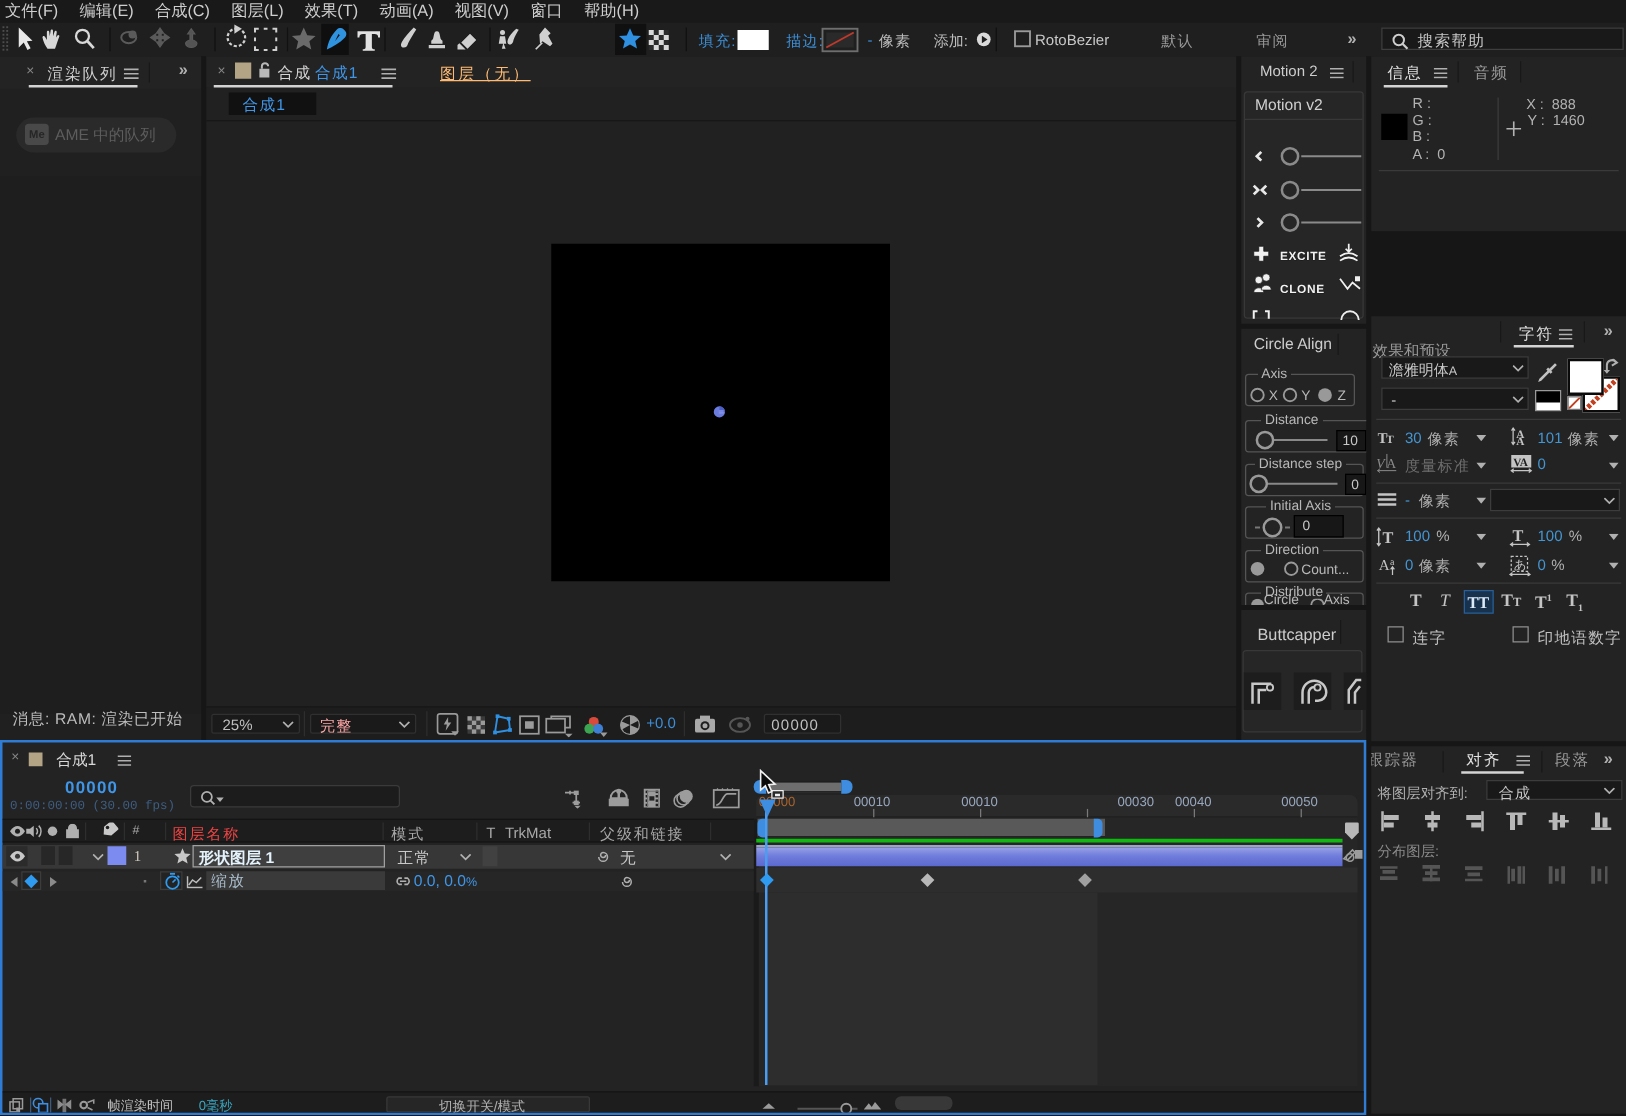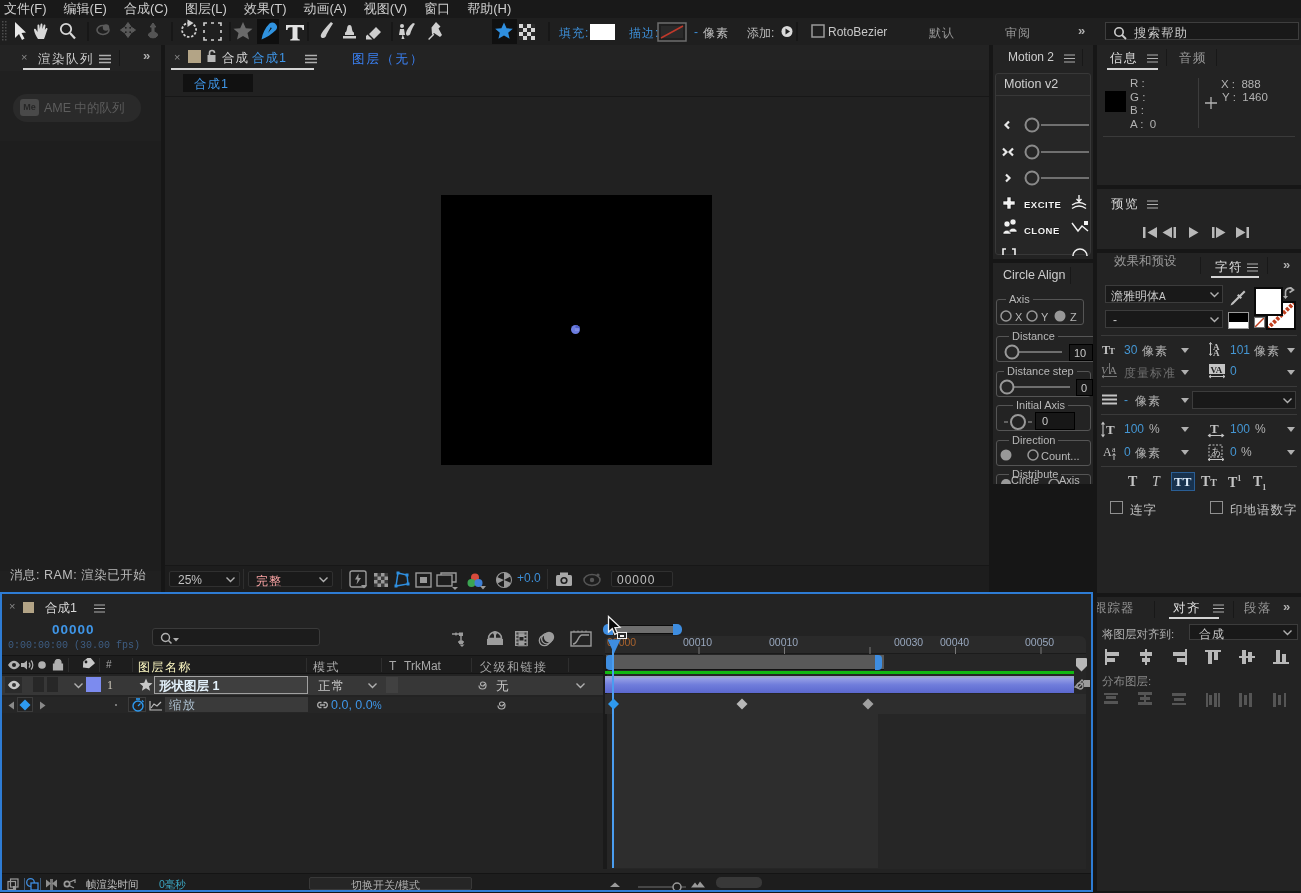--- a/index.html
+++ b/index.html
@@ -172,21 +172,21 @@
     <svg class="abs" style="left:41px;top:4px" width="12" height="15">
         <path d="M3.5 6 L3.5 4 A2.5 2.5 0 0 1 8.5 4" fill="none" stroke="#b8b8b8" stroke-width="1.6"></path>
         <rect x="1.5" y="6" width="8" height="7" fill="#b8b8b8"></rect>
       </svg>
     <span class="abs" style="left:57px;top:5px;color:#d4d4d4;font-size:12.5px;letter-spacing:1px;">合成</span>
     <span class="abs" style="left:87px;top:5px;color:#3f96e8;font-size:12.5px;letter-spacing:1px;">合成1</span>
     <svg class="abs" style="left:140px;top:9px;" width="12" height="10">
         <path d="M0 1.5 H12 M0 5 H12 M0 8.5 H12" stroke="#b0b0b0" stroke-width="1.3"></path>
       </svg>
     <div class="abs" style="left:6px;top:23px;width:143px;height:2px;background:#d4d4d4;"></div>
-    <span class="abs" style="left:187px;top:6px;color:#3b82f6;font-size:12.5px;letter-spacing:2px;">图层（无）</span>
+    <span class="abs" style="left:187px;top:6px;color:#fdba74;font-size:12.5px;letter-spacing:2px;text-decoration:underline;">图层（无）</span>
     <div class="abs" style="left:18px;top:29px;width:70px;height:18px;background:#111111;">
       <span class="abs" style="left:11px;top:2px;color:#3f96e8;font-size:12.5px;letter-spacing:1px;">合成1</span>
     </div>
     <div class="abs" style="left:0;top:51px;width:824px;height:1px;background:#171717;"></div>
 
     <div class="abs" style="left:276px;top:150px;width:271px;height:270px;background:#000;">
       <svg class="abs" style="left:129px;top:129px" width="12" height="11">
           <circle cx="5.5" cy="5.5" r="4.5" fill="#6b7cdf"></circle>
           <path d="M5.5 1 L5.5 5.5 L10 5.5 A4.5 4.5 0 0 0 5.5 1" fill="#4d5ec7"></path>
           <rect x="5" y="4" width="4" height="3" fill="#8b97e8" opacity="0.7"></rect>
@@ -365,61 +365,64 @@
     <fieldset class="abs" style="left:3px;top:205px;width:95px;height:26px;border:1px solid #555;border-radius:3px;">
       <legend style="margin-left:12px;padding:0 3px;font-size:11px;color:#b8b8b8;">Distribute</legend>
     </fieldset>
     <svg class="abs" style="left:3px;top:216px" width="97" height="5">
       <circle cx="10" cy="5" r="5" fill="#999"></circle>
       <circle cx="58" cy="5" r="5" fill="none" stroke="#999" stroke-width="1.5"></circle>
     </svg>
     <span class="abs" style="left:18px;top:211px;">Circle</span>
       <span class="abs" style="left:66px;top:211px;">Axis</span>
   </div>
+  <div class="panel" id="buttcapper" style="left:993px;top:488px;width:100px;height:105px;overflow:hidden;">
+    <span class="abs" style="left:13px;top:12px;color:#cdcdcd;font-size:13px;">Buttcapper</span>
+    <div class="abs" style="left:79px;top:8px;width:1px;height:19px;background:#181818;"></div>
+    <div class="abs" style="left:1px;top:32px;width:96px;height:66px;background:#262626;border:1px solid #383838;border-radius:3px;"></div>
+    <div class="abs" style="left:2px;top:50px;width:30px;height:30px;background:#1d1d1d;">
+      <svg width="30" height="30">
+          <path d="M7 25 L7 9 L22 9 M12 25 L12 14 L18 14" fill="none" stroke="#c8c8c8" stroke-width="2"></path>
+          <circle cx="21" cy="12" r="2.5" fill="#1d1d1d" stroke="#c8c8c8" stroke-width="1.5"></circle>
+        </svg>
+    </div>
+    <div class="abs" style="left:42px;top:50px;width:30px;height:30px;background:#1d1d1d;">
+      <svg width="30" height="30">
+          <path d="M7 25 L7 16 A9.5 9.5 0 0 1 26 16 A6.5 6.5 0 0 1 19.5 22.5 L17 22.5 M12 25 L12 16 A4.5 4.5 0 0 1 16.5 11.5" fill="none" stroke="#c8c8c8" stroke-width="2"></path>
+          <circle cx="19" cy="12" r="2.5" fill="#1d1d1d" stroke="#c8c8c8" stroke-width="1.5"></circle>
+        </svg>
+    </div>
+    <div class="abs" style="left:82px;top:50px;width:30px;height:30px;background:#1d1d1d;">
+      <svg width="30" height="30">
+          <path d="M4 25 L4 14 L10 6 L14 6 M9 25 L9 16 L13 11" fill="none" stroke="#c8c8c8" stroke-width="2"></path>
+        </svg>
+    </div>
+  </div>
 
   <div class="panel" id="infopanel" style="left:1097px;top:45px;width:204px;height:140px;overflow:hidden;">
     <span class="abs" style="left:13px;top:5px;color:#e0e0e0;font-size:12.5px;letter-spacing:1.5px;">信息</span>
     <svg class="abs" style="left:50px;top:9px;" width="11" height="9">
         <path d="M0 1 H11 M0 4.5 H11 M0 8 H11" stroke="#b0b0b0" stroke-width="1.2"></path>
       </svg>
     <div class="abs" style="left:10px;top:23px;width:51px;height:2px;background:#d4d4d4;"></div>
     <div class="abs" style="left:69px;top:4px;width:1px;height:17px;background:#181818;"></div>
     <span class="abs" style="left:82px;top:5px;color:#989898;font-size:12.5px;letter-spacing:1.5px;text-align:center;">音频</span>
     <div class="abs" style="left:119px;top:4px;width:1px;height:17px;background:#181818;"></div>
     <div class="abs" style="left:8px;top:46px;width:21px;height:21px;background:#000;"></div>
     <div class="abs" style="left:33px;top:32px;font-size:11.5px;color:#b2b2b2;line-height:13.7px;">R :<br>G :<br>B :<br>A :&nbsp;&nbsp;0</div>
     <div class="abs" style="left:101px;top:33px;width:1px;height:50px;background:#3c3c3c;"></div>
     <span class="abs" style="left:124px;top:33px;font-size:11.5px;color:#b2b2b2;">X :&nbsp;&nbsp;888</span>
     <span class="abs" style="left:125px;top:46px;font-size:11.5px;color:#b2b2b2;">Y :&nbsp;&nbsp;1460</span>
     <svg class="abs" style="left:108px;top:52px" width="12" height="12">
         <path d="M6 0 V12 M0 6 H12" stroke="#b2b2b2" stroke-width="1.3"></path>
       </svg>
     <div class="abs" style="left:6px;top:91px;width:192px;height:1px;background:#3a3a3a;"></div>
   </div>
-  <div class="panel" id="preview" style="left:1097px;top:189px;width:204px;height:60px;overflow:hidden;">
-    <span class="abs" style="left:14px;top:7px;color:#d8d8d8;font-size:12.5px;letter-spacing:1.5px;">预览</span>
-    <svg class="abs" style="left:50px;top:11px;" width="11" height="9">
-        <path d="M0 1 H11 M0 4.5 H11 M0 8 H11" stroke="#b0b0b0" stroke-width="1.2"></path>
-      </svg>
-    <svg class="abs" style="left:44px;top:38px" width="112" height="11" viewBox="0 0 112 11">
-      <g fill="#b8b8b8">
-        <rect x="2" y="0" width="2.5" height="11"></rect>
-          <path d="M16 0 L16 11 L6.5 5.5 Z"></path>
-        <path d="M31 0 L31 11 L21.5 5.5 Z"></path>
-          <rect x="32.5" y="0" width="2.5" height="11"></rect>
-        <path d="M48 0 L57.5 5.5 L48 11 Z"></path>
-        <rect x="71" y="0" width="2.5" height="11"></rect>
-          <path d="M75 0 L84.5 5.5 L75 11 Z"></path>
-        <path d="M95 0 L104.5 5.5 L95 11 Z"></path>
-          <rect x="105.5" y="0" width="2.5" height="11"></rect>
-      </g>
-    </svg>
-  </div>
   <div class="panel" id="charpanel" style="left:1097px;top:253px;width:204px;height:340px;overflow:hidden;">
-    <span class="abs" style="left:1px;top:0;color:#989898;font-size:12.5px;white-space:nowrap;margin-left:16px;">效果和预设</span>
+    <span class="abs" style="left:1px;top:20px;color:#989898;font-size:12.5px;white-space:nowrap;">效果和预设</span>
     <div class="abs" style="left:103px;top:4px;width:1px;height:17px;background:#181818;"></div>
     <span class="abs" style="left:118px;top:6px;color:#e0e0e0;font-size:12.5px;letter-spacing:1.5px;">字符</span>
     <svg class="abs" style="left:150px;top:10px;" width="11" height="9">
         <path d="M0 1 H11 M0 4.5 H11 M0 8 H11" stroke="#b0b0b0" stroke-width="1.2"></path>
       </svg>
     <div class="abs" style="left:114px;top:23px;width:48px;height:2px;background:#d4d4d4;"></div>
     <div class="abs" style="left:170px;top:4px;width:1px;height:17px;background:#181818;"></div>
     <span class="abs" style="left:186px;top:4px;font-size:13px;color:#b0b0b0;font-weight:bold;">»</span>
 
     <div class="abs" style="left:8px;top:32px;width:118px;height:18px;background:#191919;border:1px solid #3c3c3c;">
@@ -703,21 +706,21 @@
         <path d="M48 5 L48 3.5 A3 3 0 0 1 54 3.5 L54 5 M46.5 5 L55.5 5 L55.5 11 L46.5 11 Z" fill="#b0b0b0" stroke="#b0b0b0" stroke-width="1.2"></path>
       </svg>
       <div class="abs" style="left:66px;top:2px;width:1px;height:14px;background:#2e2e2e;"></div>
       <svg class="abs" style="left:79px;top:2px" width="14" height="13">
           <path d="M5 1 L12 1 Q13 1 13 2 L13 9 Q13 10 12 10 L5 10 L0.8 5.5 Z" fill="#c8c8c8" transform="rotate(-40 7 6)"></path>
           <circle cx="5" cy="4" r="1.4" fill="#1d1d1d"></circle>
         </svg>
       <span class="abs" style="left:104px;top:3px;color:#a8a8a8;font-size:10px;">#</span>
       <div class="abs" style="left:97px;top:2px;width:1px;height:14px;background:#2e2e2e;"></div>
       <div class="abs" style="left:130px;top:2px;width:1px;height:14px;background:#2e2e2e;"></div>
-      <span class="abs" style="left:136px;top:3px;color:#fef9c3;font-size:12px;letter-spacing:1.5px;">图层名称</span>
+      <span class="abs" style="left:136px;top:3px;color:#ef4444;font-size:12px;letter-spacing:1.5px;">图层名称</span>
       <span class="abs" style="left:311px;top:3px;color:#a8a8a8;font-size:12px;letter-spacing:1.5px;">模式</span>
       <div class="abs" style="left:304px;top:2px;width:1px;height:14px;background:#2e2e2e;"></div>
       <span class="abs" style="left:387px;top:3px;color:#a8a8a8;font-size:12px;">T</span>
       <span class="abs" style="left:402px;top:3px;color:#a8a8a8;font-size:12px;">TrkMat</span>
       <div class="abs" style="left:379px;top:2px;width:1px;height:14px;background:#2e2e2e;"></div>
       <div class="abs" style="left:469px;top:2px;width:1px;height:14px;background:#2e2e2e;"></div>
       <span class="abs" style="left:478px;top:3px;color:#a8a8a8;font-size:12px;letter-spacing:1.5px;">父级和链接</span>
       <div class="abs" style="left:566px;top:2px;width:1px;height:14px;background:#2e2e2e;"></div>
     </div>
 

